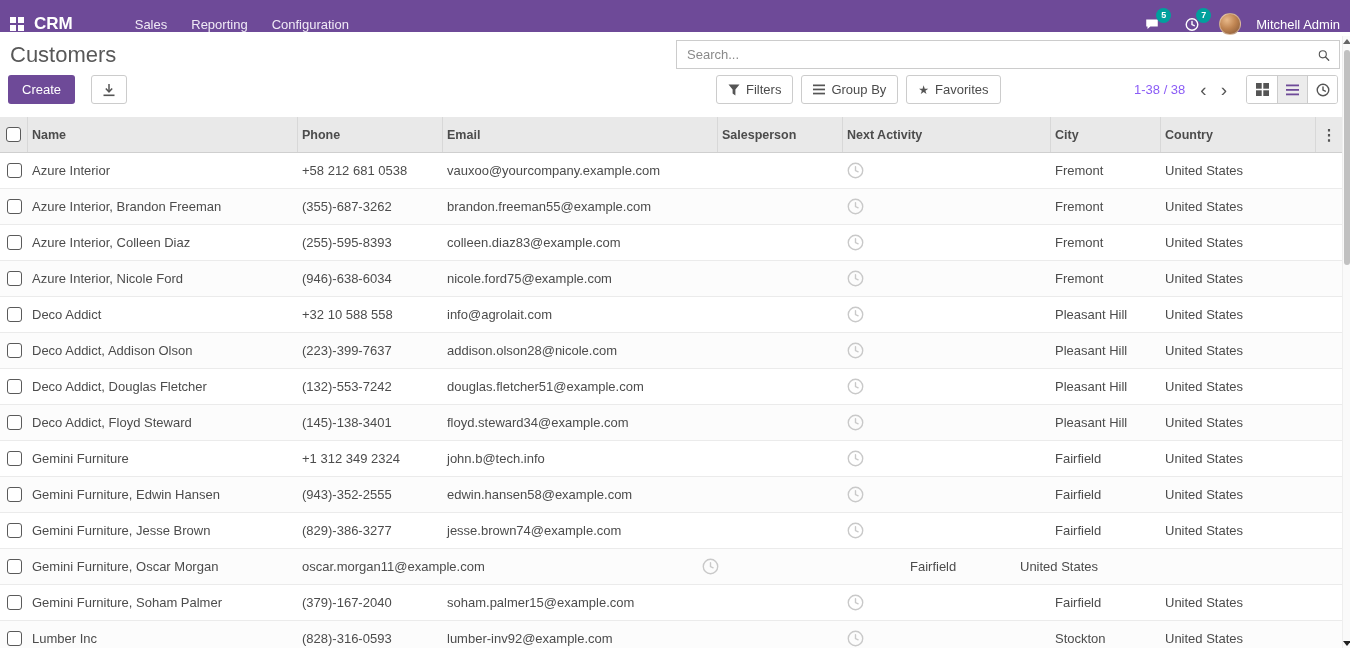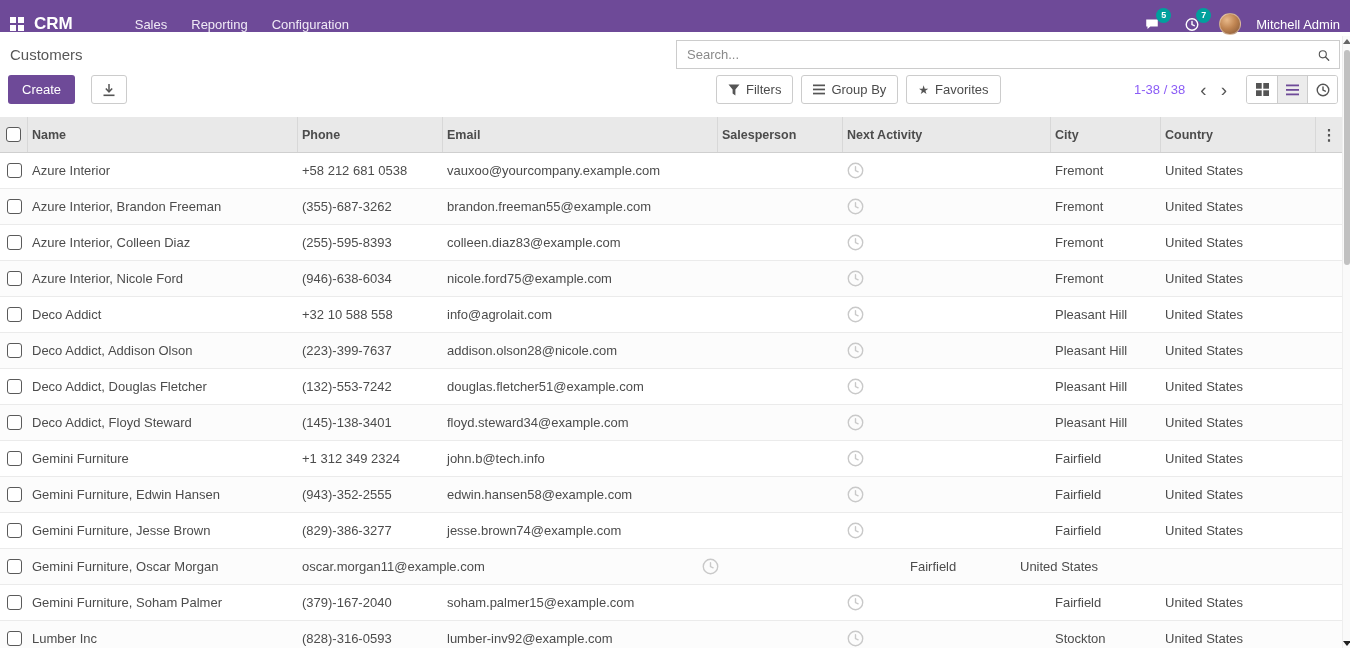--- a/index.html
+++ b/index.html
@@ -44,21 +44,21 @@
     background:radial-gradient(circle at 35% 30%, #e8b98a 0%, #c08552 45%, #7e5233 100%);
     border:1px solid rgba(255,255,255,.4); display:inline-block;
   }
   .user-name { font-size:13px; color:#fff;margin-left:8px; }
 
   
   .cp-top {
     display:flex; align-items:center; justify-content:space-between;
     padding:8px 10px 4px 8px;
   }
-  .title { font-size:15px; font-weight:400; color:#585858; margin:0 0 0 2px; }
+  .title { font-size:22px; font-weight:400; color:#585858; margin:0 0 0 2px; }
   .searchbox { position:relative; width:664px; }
   .searchbox input {
     width:100%; height:29px; border:1px solid #ccc; background:#fff;
     font-size:13px; padding:0 30px 0 10px; outline:none; color:#0369a1;
     font-family:inherit;
   }
   .searchbox input::placeholder { color:#8a8a8a; }
   .search-btn {
     position:absolute; right:4px; top:4px; width:24px; height:22px;
     background:transparent; border:none; cursor:pointer; color:#555;

